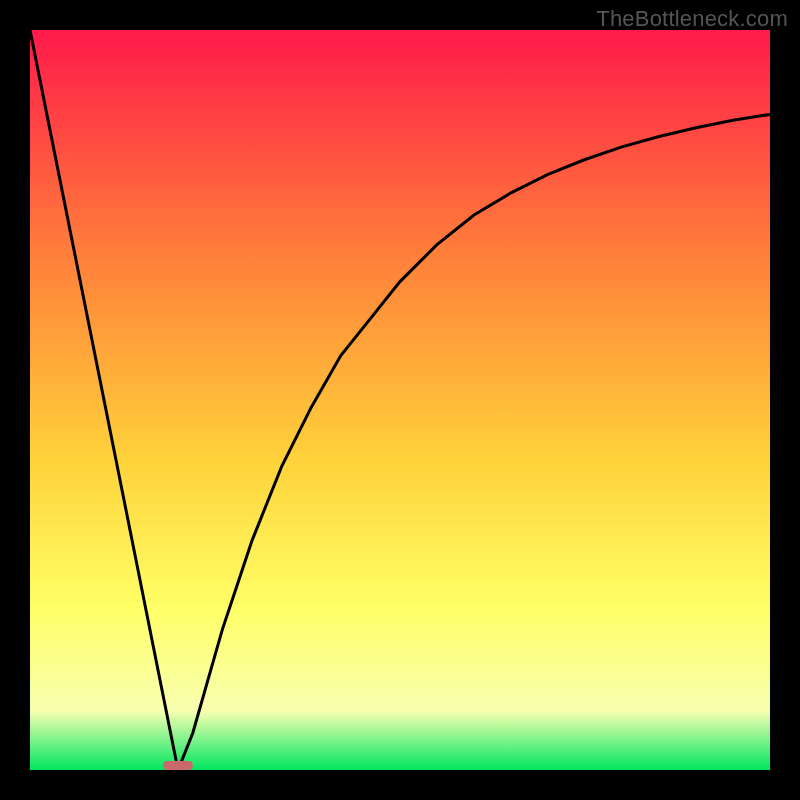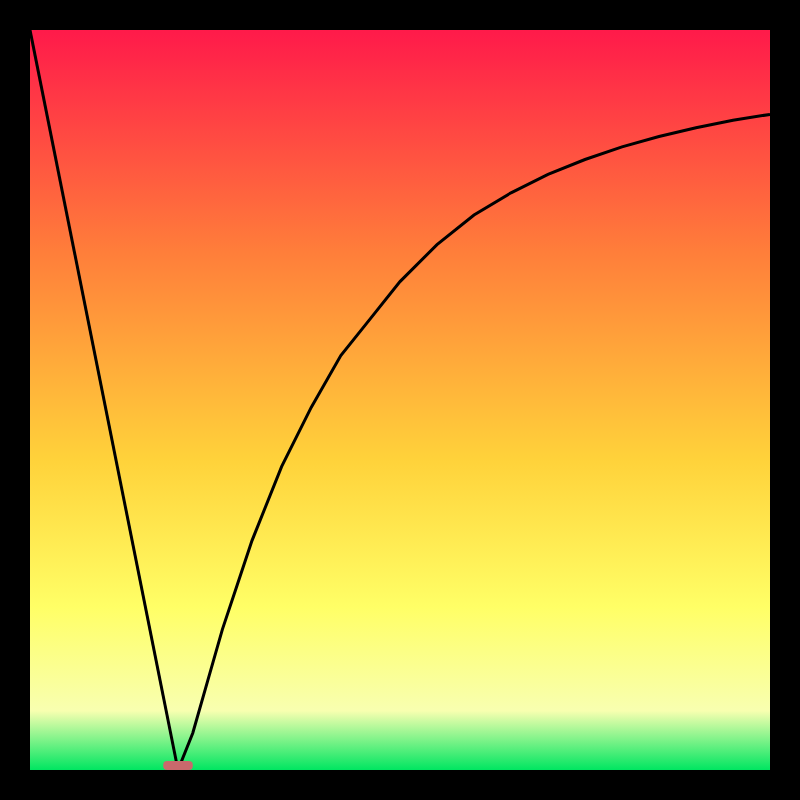--- a/index.html
+++ b/index.html
@@ -33,20 +33,21 @@
     font-size: 22px;
     font-weight: 500;
     letter-spacing: 0.2px;
   }
 </style>
 </head>
 <body>
 
 <div class="frame">
 
+  <div class="attribution">TheBottleneck.com</div>
 
   <div class="plot">
     <svg width="740" height="740" viewBox="0 0 740 740" preserveAspectRatio="none">
       <defs>
         <linearGradient id="bg-grad" x1="0" y1="0" x2="0" y2="1">
         <stop offset="0%" stop-color="#ff1a4a"></stop>
             <stop offset="30%" stop-color="#ff7e3a"></stop>
             <stop offset="58%" stop-color="#ffd23a"></stop>
             <stop offset="78%" stop-color="#ffff66"></stop>
             <stop offset="92%" stop-color="#f8ffb0"></stop>

